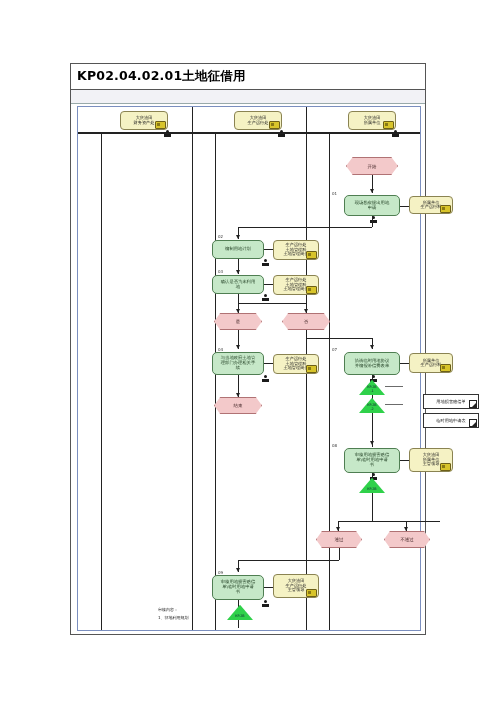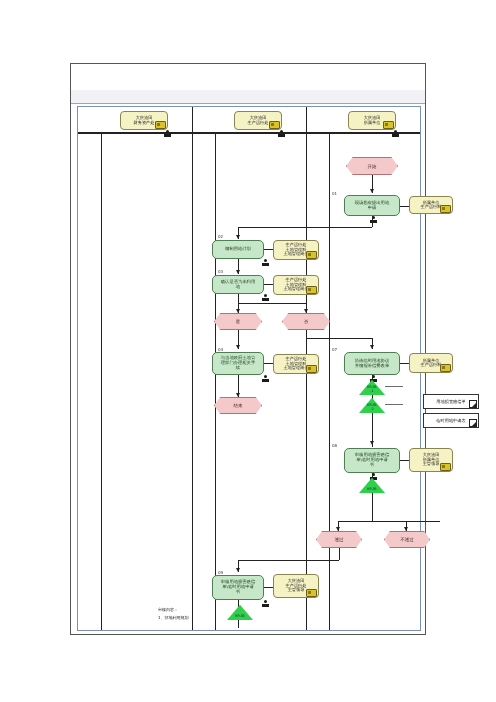--- a/index.html
+++ b/index.html
@@ -76,20 +76,23 @@
   .arw{position:absolute;width:0;height:0;border-left:2.5px solid transparent;
        border-right:2.5px solid transparent;border-top:4px solid #222;}
 
   .note-txt{position:absolute;font-size:4px;color:#111;line-height:1.25;white-space:pre;}
 </style>
 </head>
 <body>
 
 <div id="canvas">
 
+  <div class="title-bar">
+    <div class="title-text">KP02.04.02.01土地征借用</div>
+  </div>
   <div class="title-sub"></div>
 
   <div class="lane-wrap">
 
     <div class="lane-head" style="left:0;width:114px;"></div>
     <div class="lane-head" style="left:114px;width:114px;"></div>
     <div class="lane-head" style="left:228px;width:114px;"></div>
 
     <div class="lane-div" style="left:114px;"></div>
     <div class="lane-div" style="left:228px;"></div>

